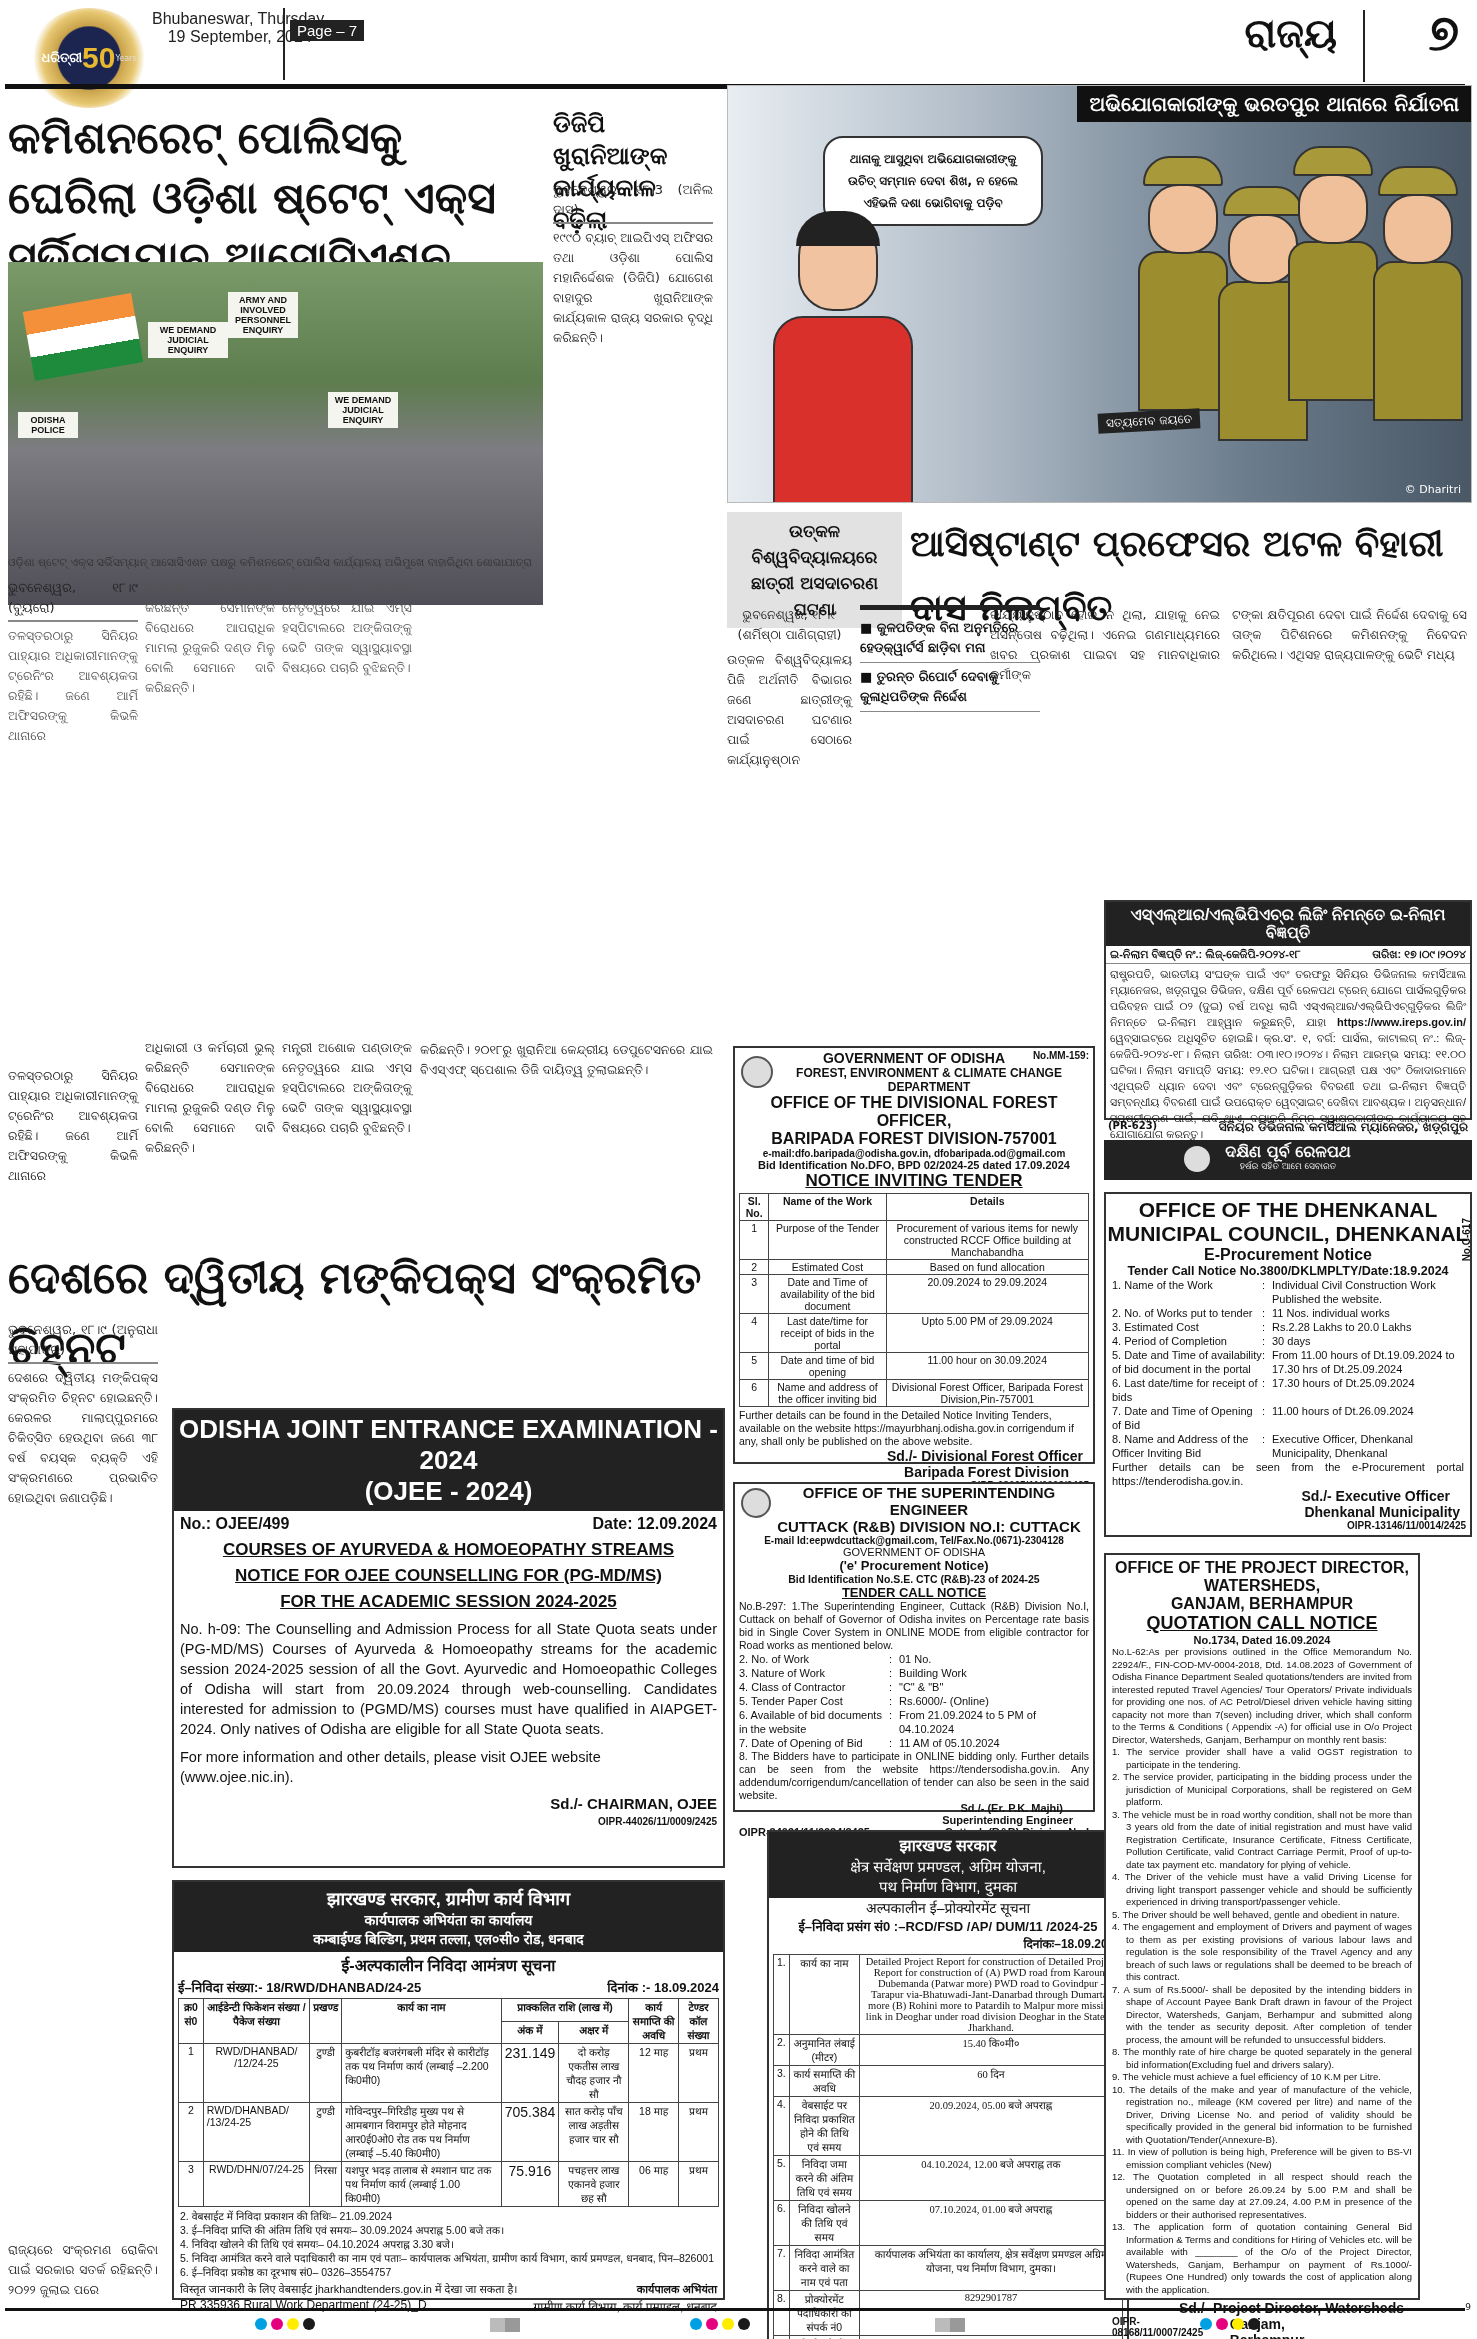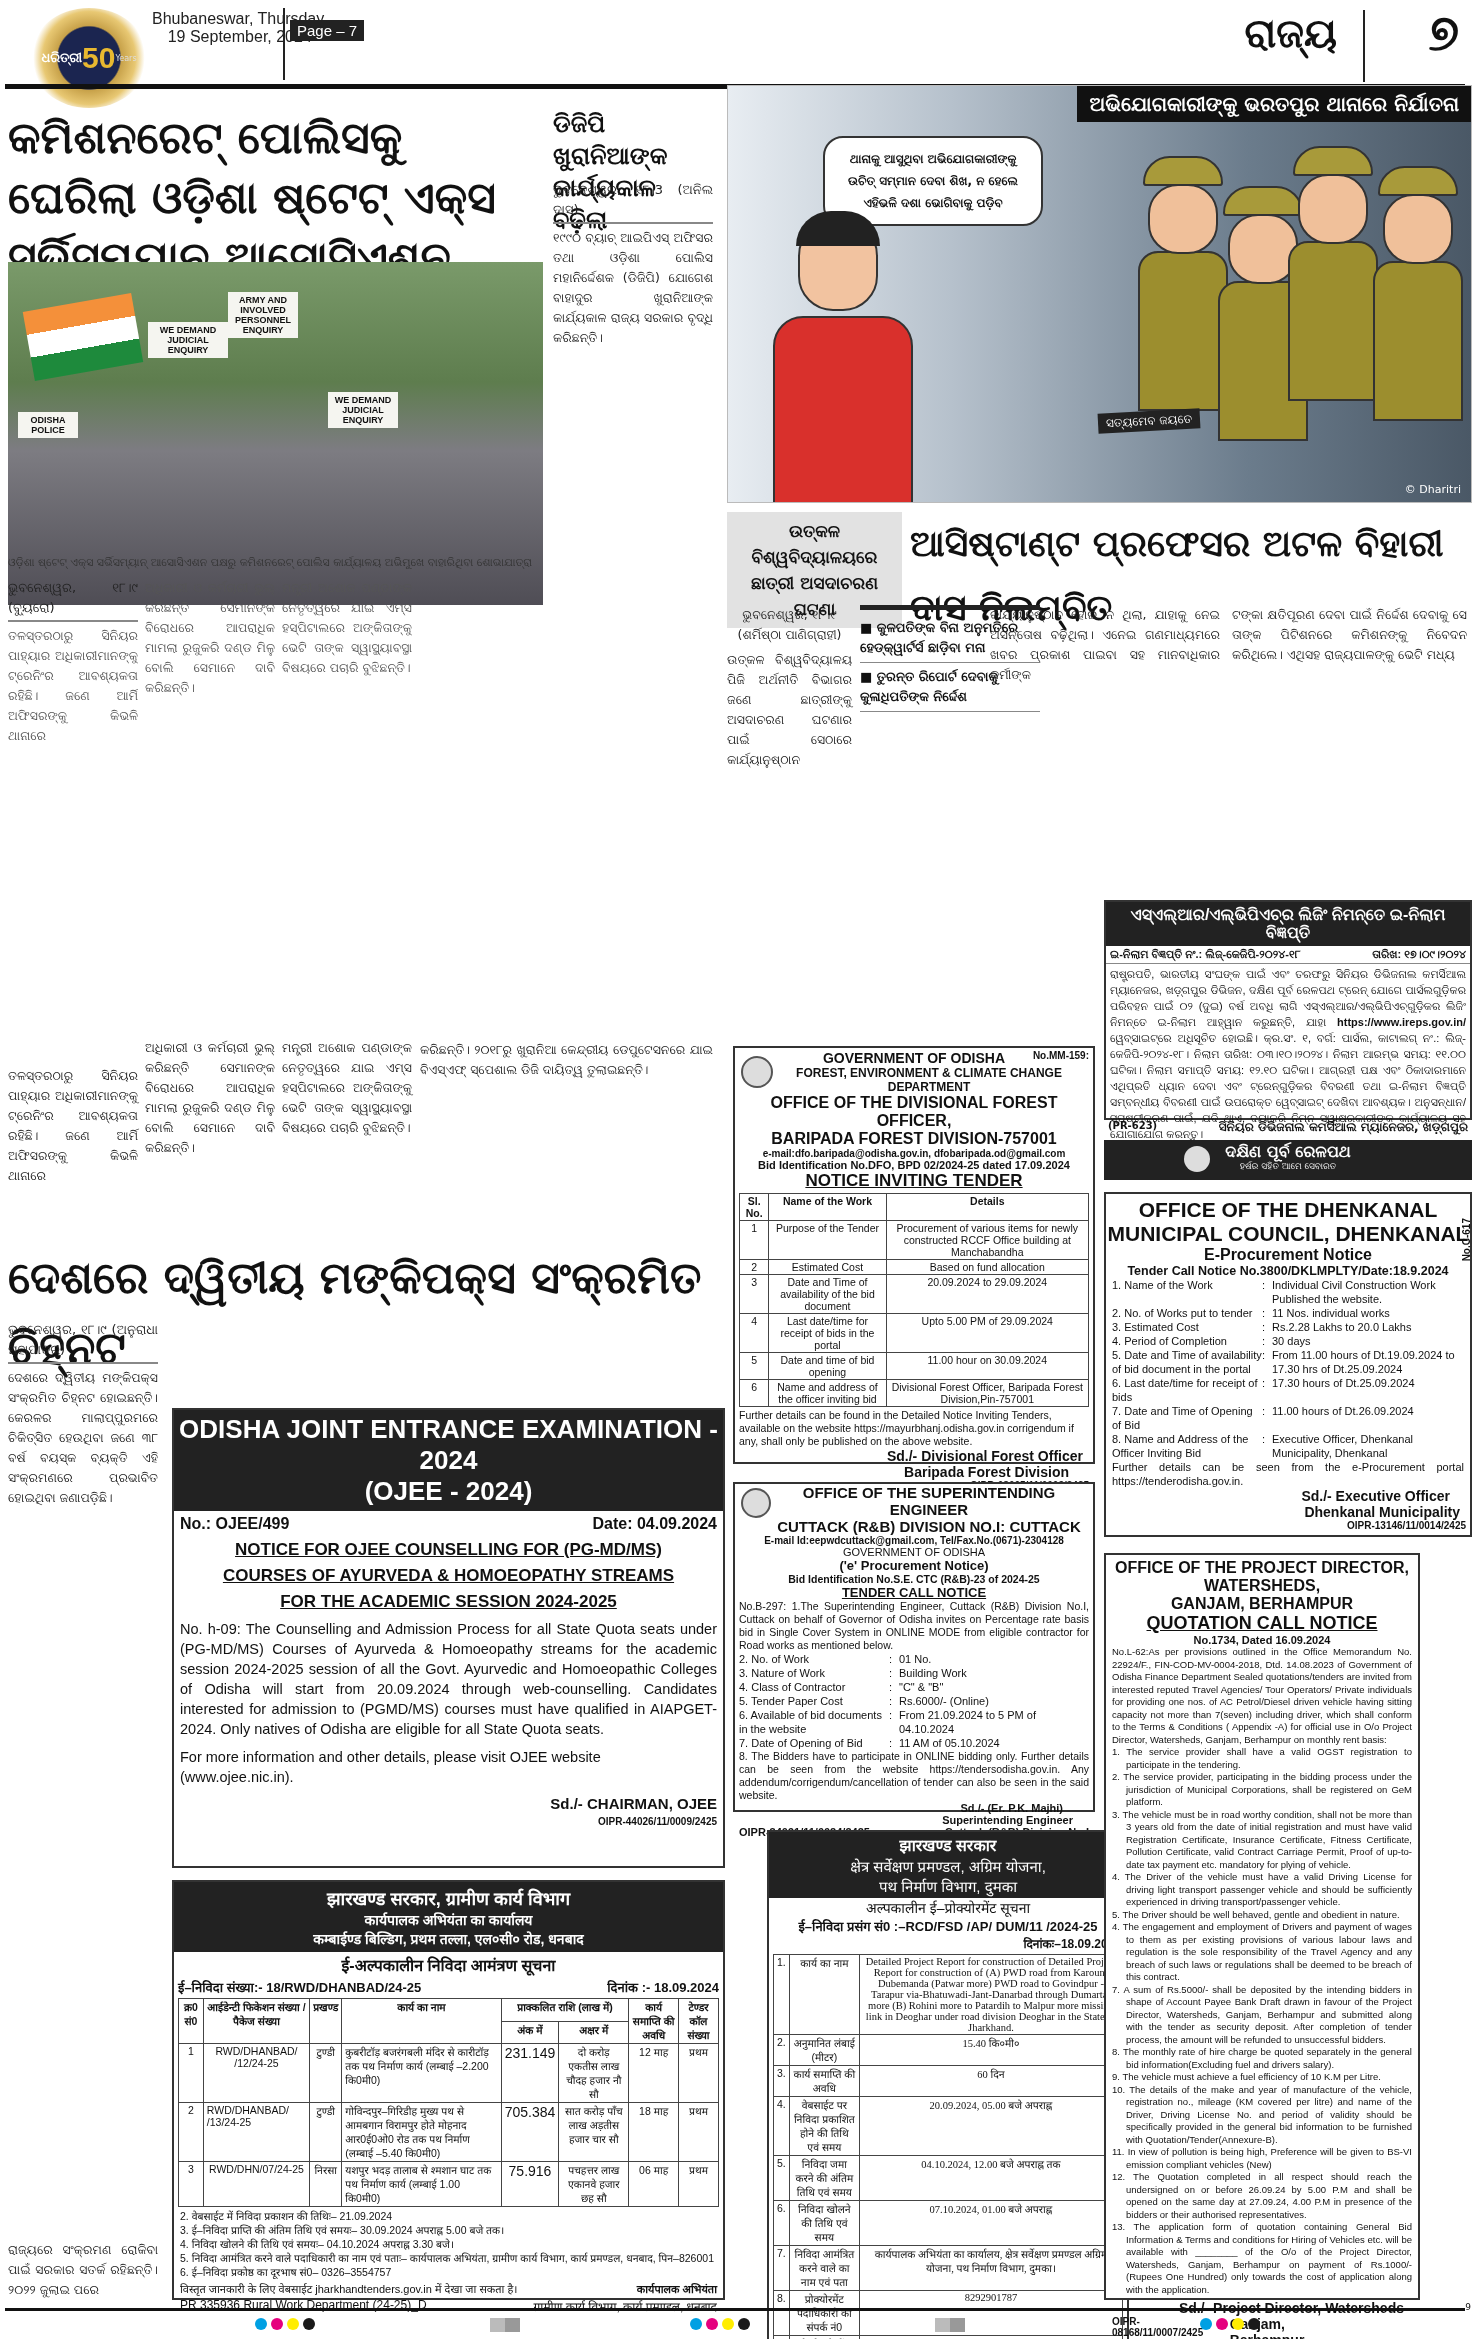--- a/index.html
+++ b/index.html
@@ -160,24 +160,24 @@
 </div>
 <div class="abs col" style="left:8px;top:2240px;width:150px">ରାଜ୍ୟରେ ସଂକ୍ରମଣ ରୋକିବା ପାଇଁ ସରକାର ସତର୍କ ରହିଛନ୍ତି। ୨୦୨୨ ଜୁଲାଇ ପରେ</div>
 
 <div class="abs ad" style="left:172px;top:1408px;width:553px;height:460px">
   <div class="dark" style="padding:4px 0;text-align:center">
     <div style="font-size:26px;font-weight:bold">ODISHA JOINT ENTRANCE EXAMINATION - 2024</div>
     <div style="font-size:26px;font-weight:bold">(OJEE - 2024)</div>
   </div>
   <div style="display:flex;justify-content:space-between;padding:4px 6px;font-weight:bold;font-size:16px">
     <span>No.: OJEE/499</span>
-    <span>Date: 04.09.2024</span>
-  </div>
+    <span>Date: 12.09.2024</span>
+  </div>
+  <div class="c u" style="font-size:17px;font-weight:bold;line-height:26px">COURSES OF AYURVEDA &amp; HOMOEOPATHY STREAMS</div>
   <div class="c u" style="font-size:17px;font-weight:bold;line-height:26px">NOTICE FOR OJEE COUNSELLING FOR (PG-MD/MS)</div>
-  <div class="c u" style="font-size:17px;font-weight:bold;line-height:26px">COURSES OF AYURVEDA &amp; HOMOEOPATHY STREAMS</div>
   <div class="c u" style="font-size:17px;font-weight:bold;line-height:26px">FOR THE ACADEMIC SESSION 2024-2025</div>
   <div style="padding:4px 6px;font-size:14.5px;line-height:20px;text-align:justify">No. h-09: The Counselling and Admission Process for all State Quota seats under (PG-MD/MS) Courses of Ayurveda &amp; Homoeopathy streams for the academic session 2024-2025 session of all the Govt. Ayurvedic and Homoeopathic Colleges of Odisha will start from 20.09.2024 through web-counselling. Candidates interested for admission to (PGMD/MS) courses must have qualified in AIAPGET-2024. Only natives of Odisha are eligible for all State Quota seats.</div>
   <div style="padding:4px 6px;font-size:14.5px;line-height:20px">For more information and other details, please visit OJEE website (www.ojee.nic.in).</div>
   <div class="sig" style="padding:4px 6px;font-size:15px">Sd./- CHAIRMAN, OJEE</div>
   <div class="ref" style="padding:0 6px">OIPR-44026/11/0009/2425</div>
 </div>
 
 <div class="abs ad" style="left:172px;top:1880px;width:553px;height:420px">
   <div class="dark" style="padding:4px 0;text-align:center">
     <div style="font-size:18px;font-weight:bold">झारखण्ड सरकार, ग्रामीण कार्य विभाग</div>

